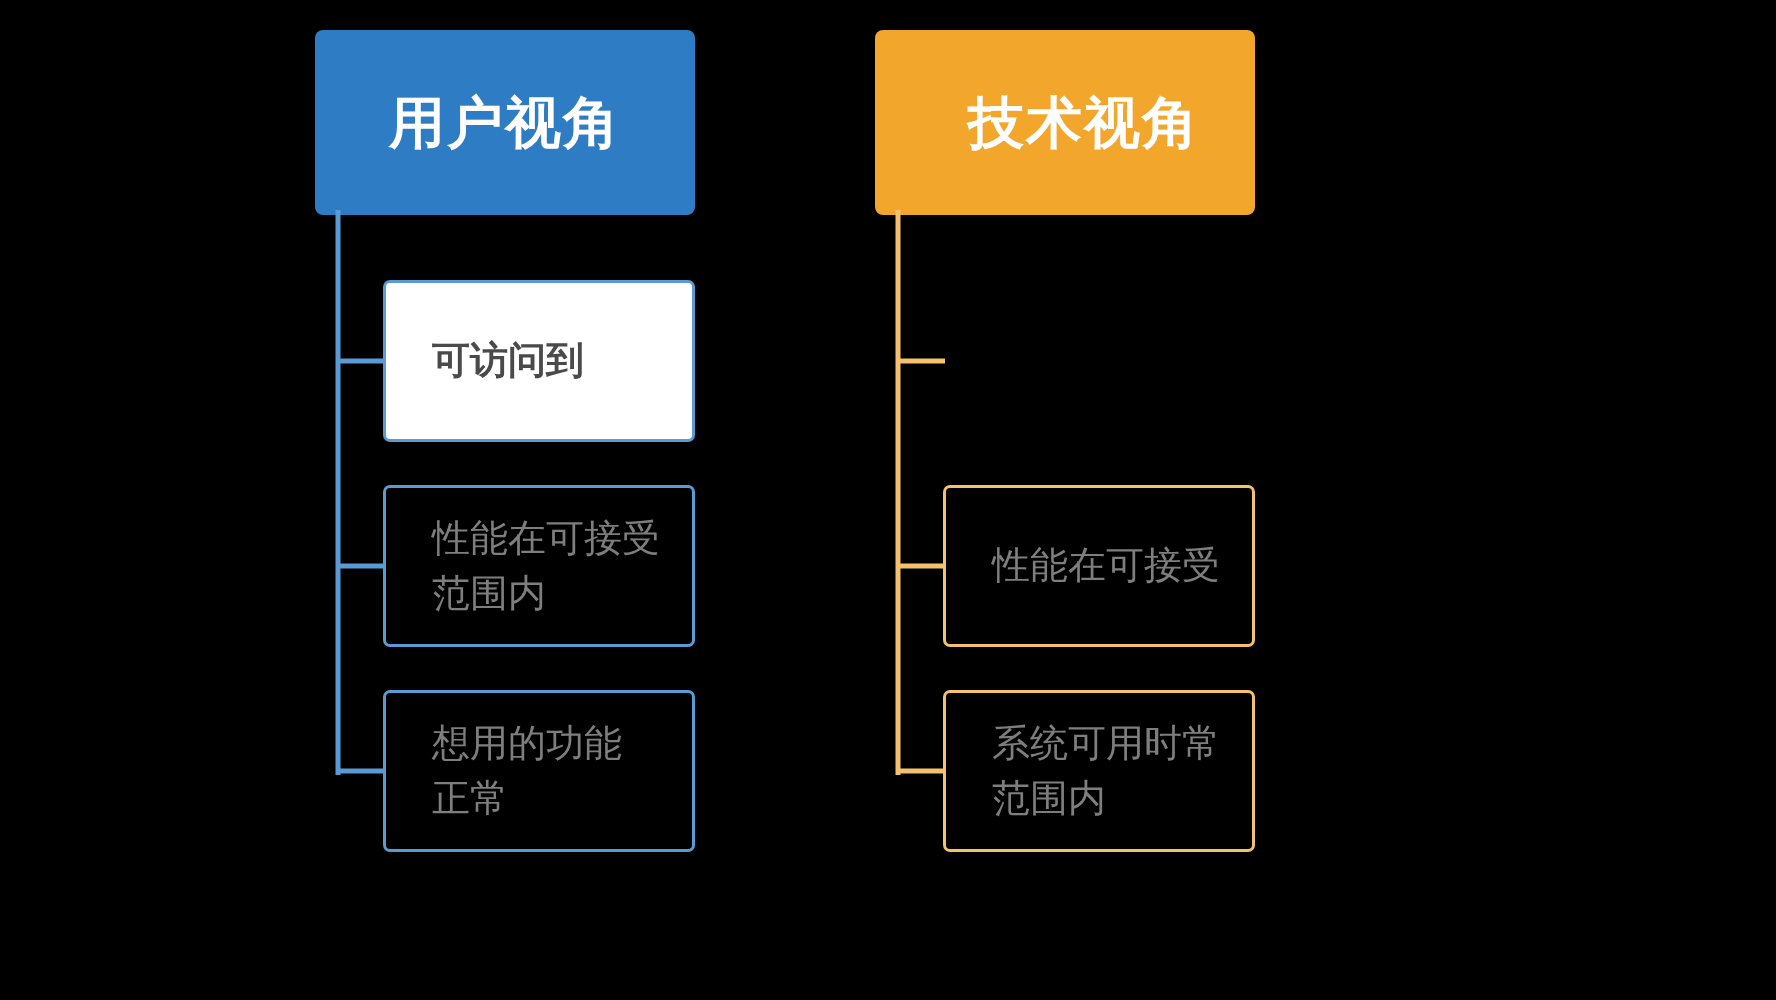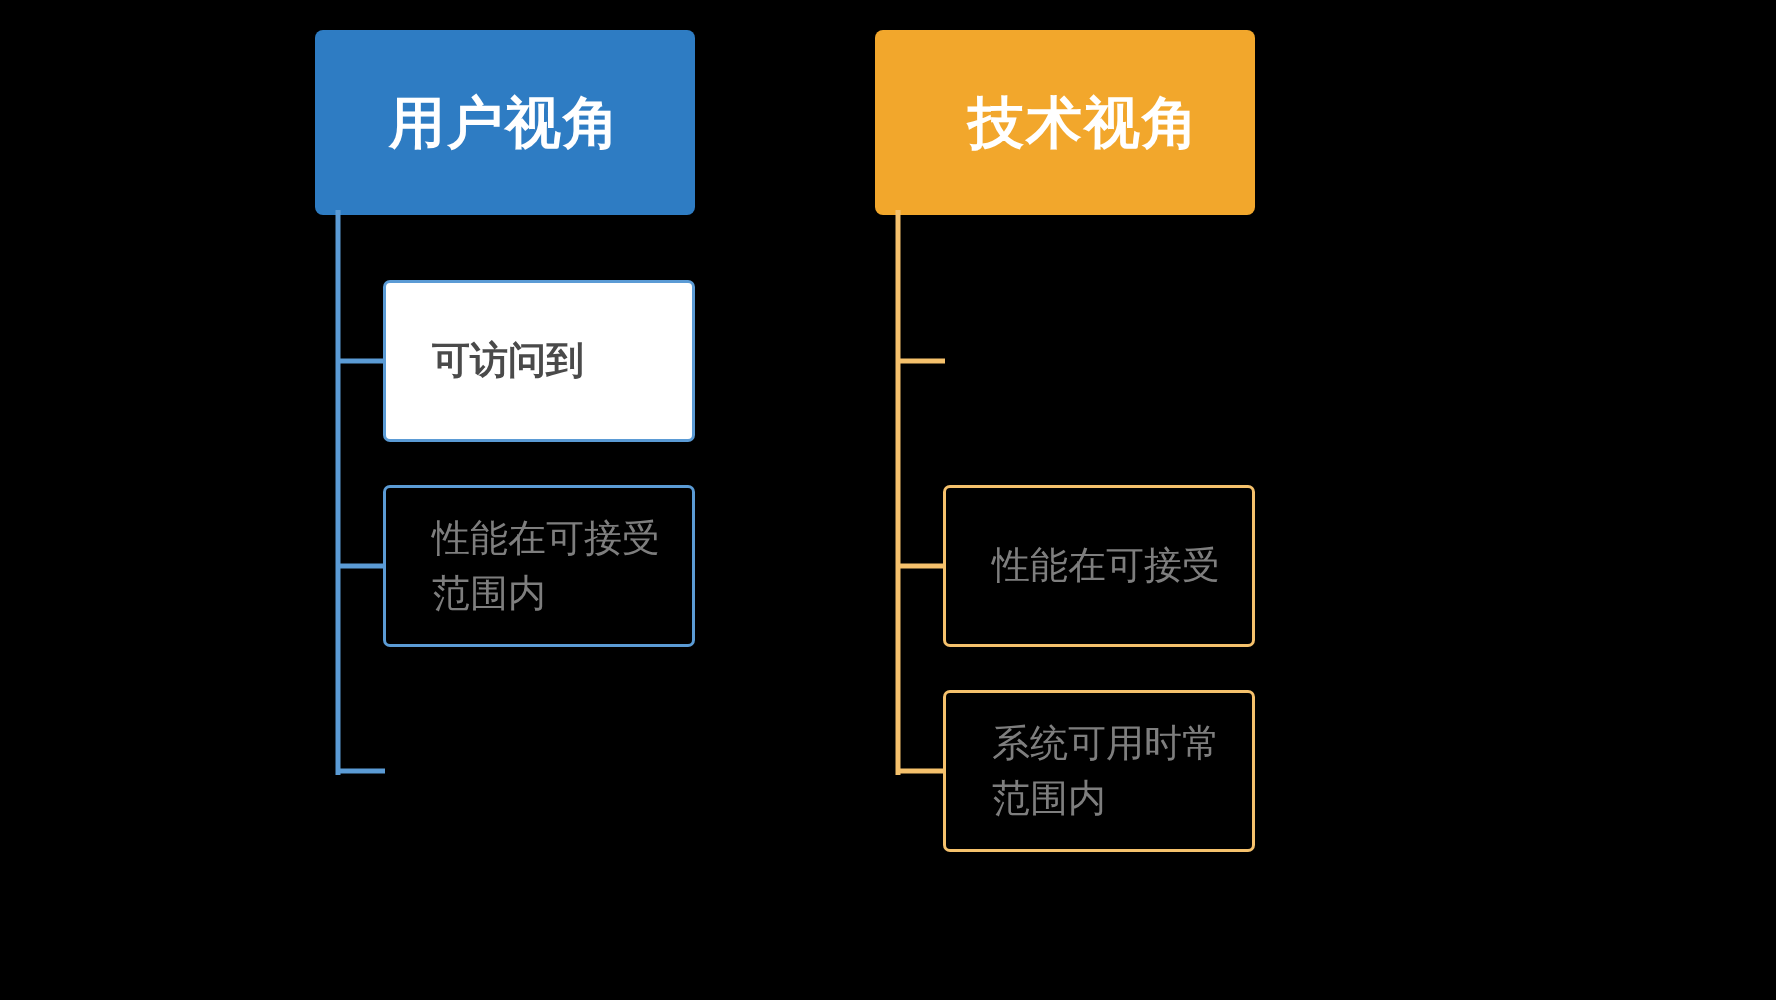--- a/index.html
+++ b/index.html
@@ -136,20 +136,24 @@
 
     <div class="child-card filled pos-1">
       <span class="child-text">可访问到</span>
     </div>
 
     <div class="child-card outline pos-2">
       <span class="child-text">性能在可接受
 范围内</span>
     </div>
 
+    <div class="child-card outline pos-3">
+      <span class="child-text">想用的功能
+正常</span>
+    </div>
 
   </div>
 
   <div class="column" id="column-tech">
 
     <div class="header-card">
       <span class="header-title">技术视角</span>
     </div>
 
     <svg class="connector" viewBox="0 0 160 620" width="160" height="620">

